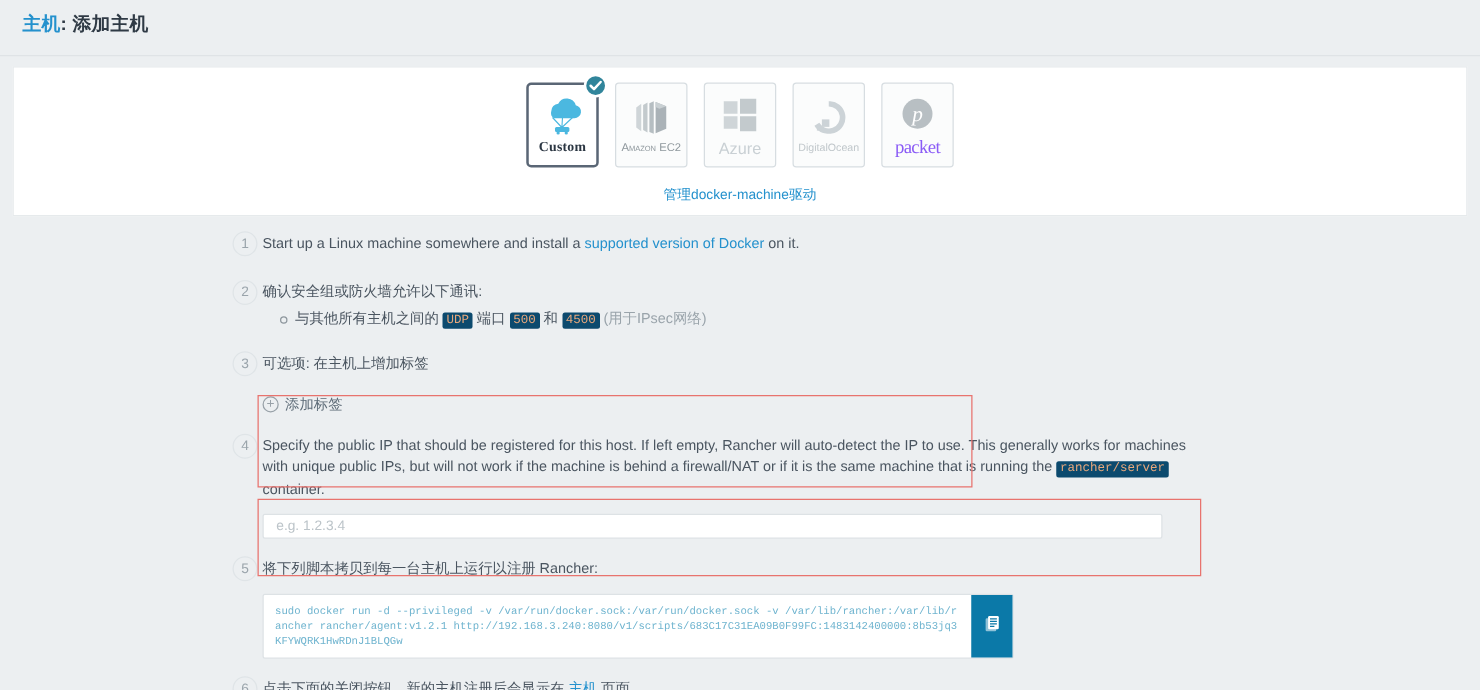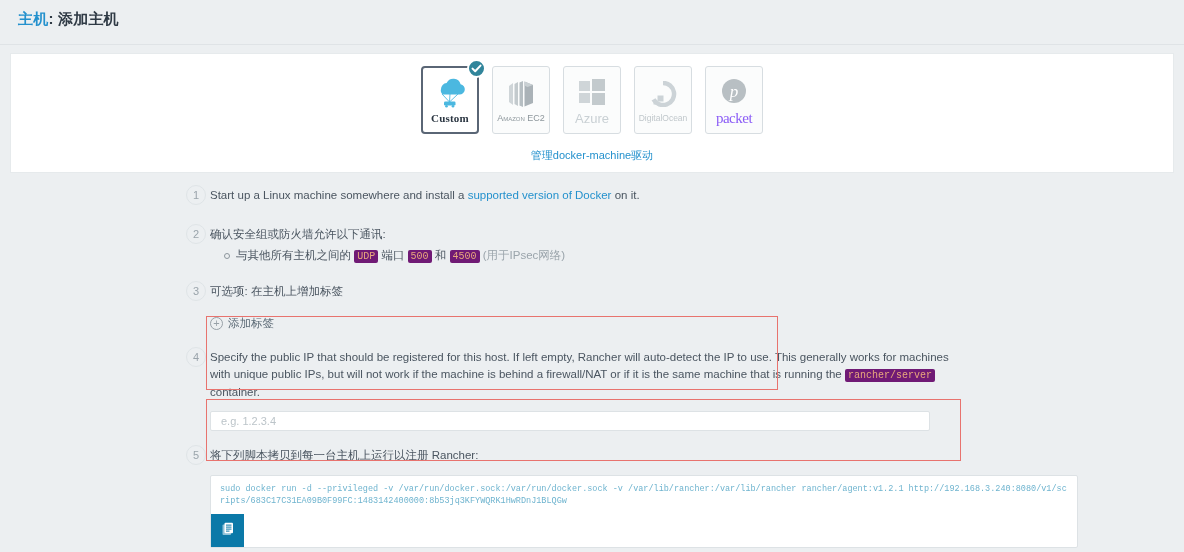--- a/index.html
+++ b/index.html
@@ -158,21 +158,21 @@
     justify-content: center;
     z-index: 2;
   }
   .step-body { width: 750px; }
   .step-text { line-height: 17px; font-size: 11.5px; color: #4a5560; }
   .lnk { color: #2491cd; text-decoration: none; cursor: pointer; }
   .code-inline {
     font-family: "Liberation Mono", "DejaVu Sans Mono", monospace;
     font-size: 10px;
     color: #e8a87c;
-    background: #701a75;
+    background: #0c4a6e;
     padding: 1px 3px;
     border-radius: 2px;
   }
 
   .s1 { margin-bottom: 22px; }
   .s2 { margin-bottom: 18px; }
   .s3 { margin-bottom: 16px; }
 
   .sub-bullet {
     margin: 4px 0 0 26px;
@@ -258,26 +258,25 @@
     top: 50%;
     transform: translateY(-50%);
     color: #1c1c1c;
     font-size: 12.5px;
     font-weight: bold;
   }
 
   .script-box {
     margin-top: 11px;
     display: flex;
-    width: 868px;
+    width: 601px;
     border: 1px solid #dde2e5;
     background: #ffffff;
     border-radius: 2px;
     min-height: 36px;
-    flex-direction: column;
   }
   .script-text {
     flex: 1;
     font-family: "Liberation Mono", "DejaVu Sans Mono", monospace;
     font-size: 8.5px;
     line-height: 12px;
     color: #6fb4cf;
     padding: 7px 9px;
     word-break: break-all;
   }

